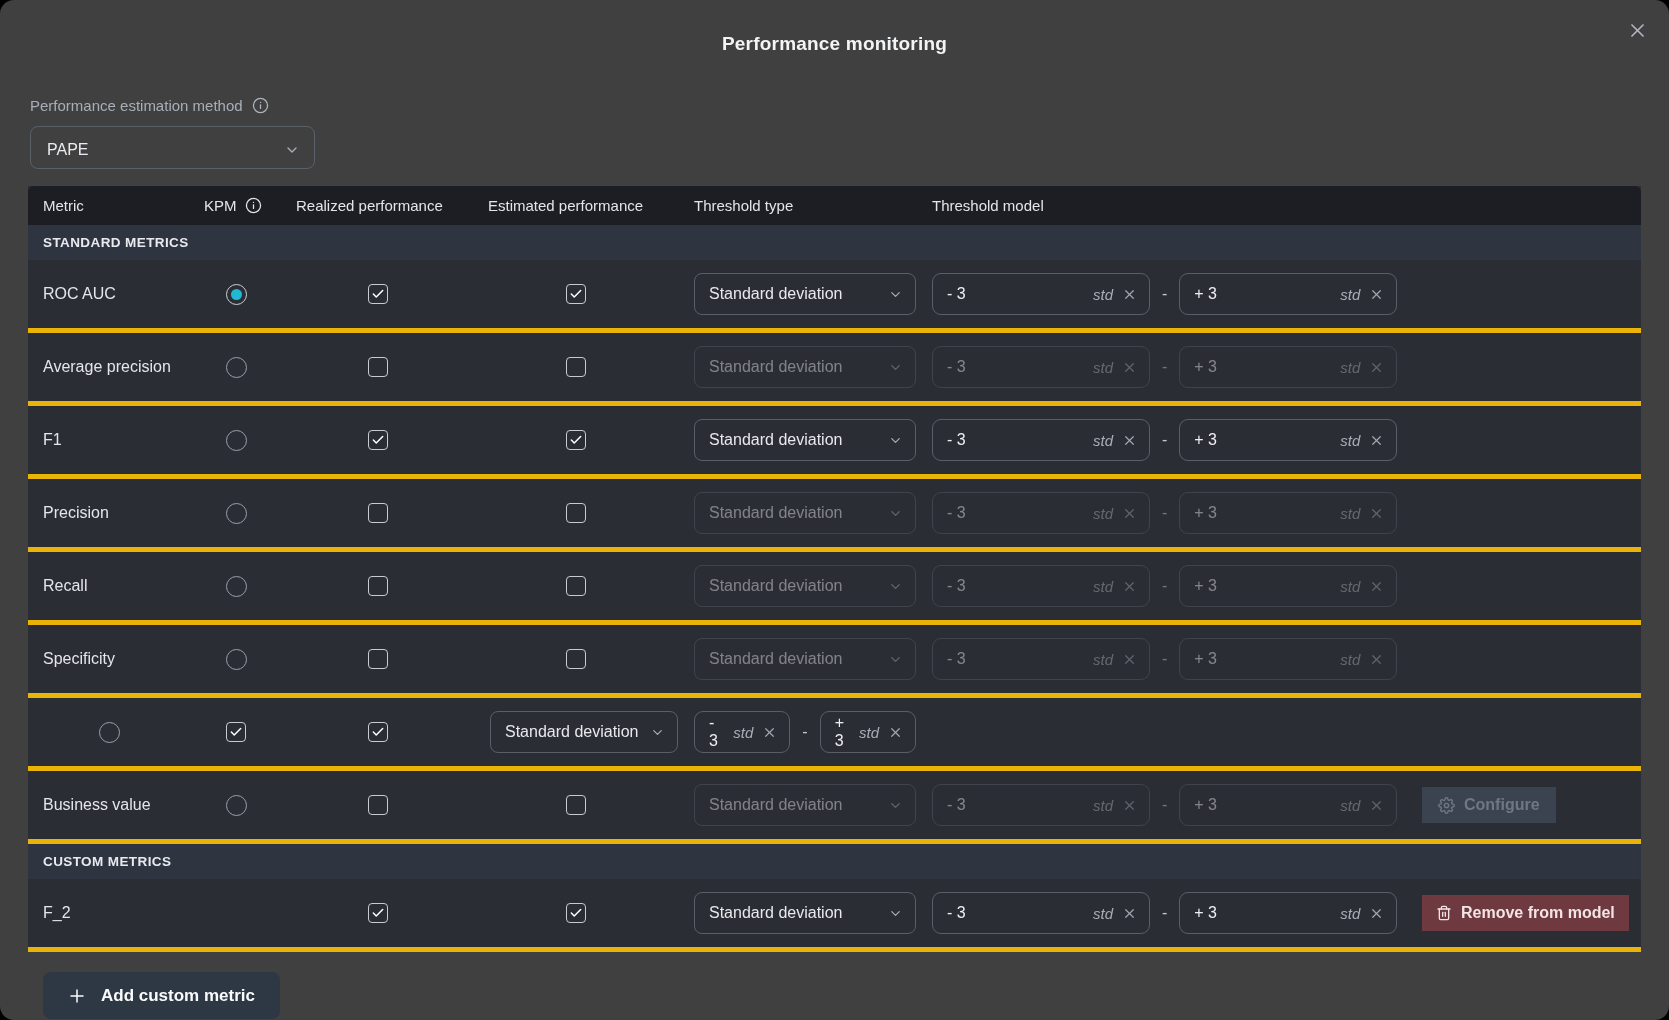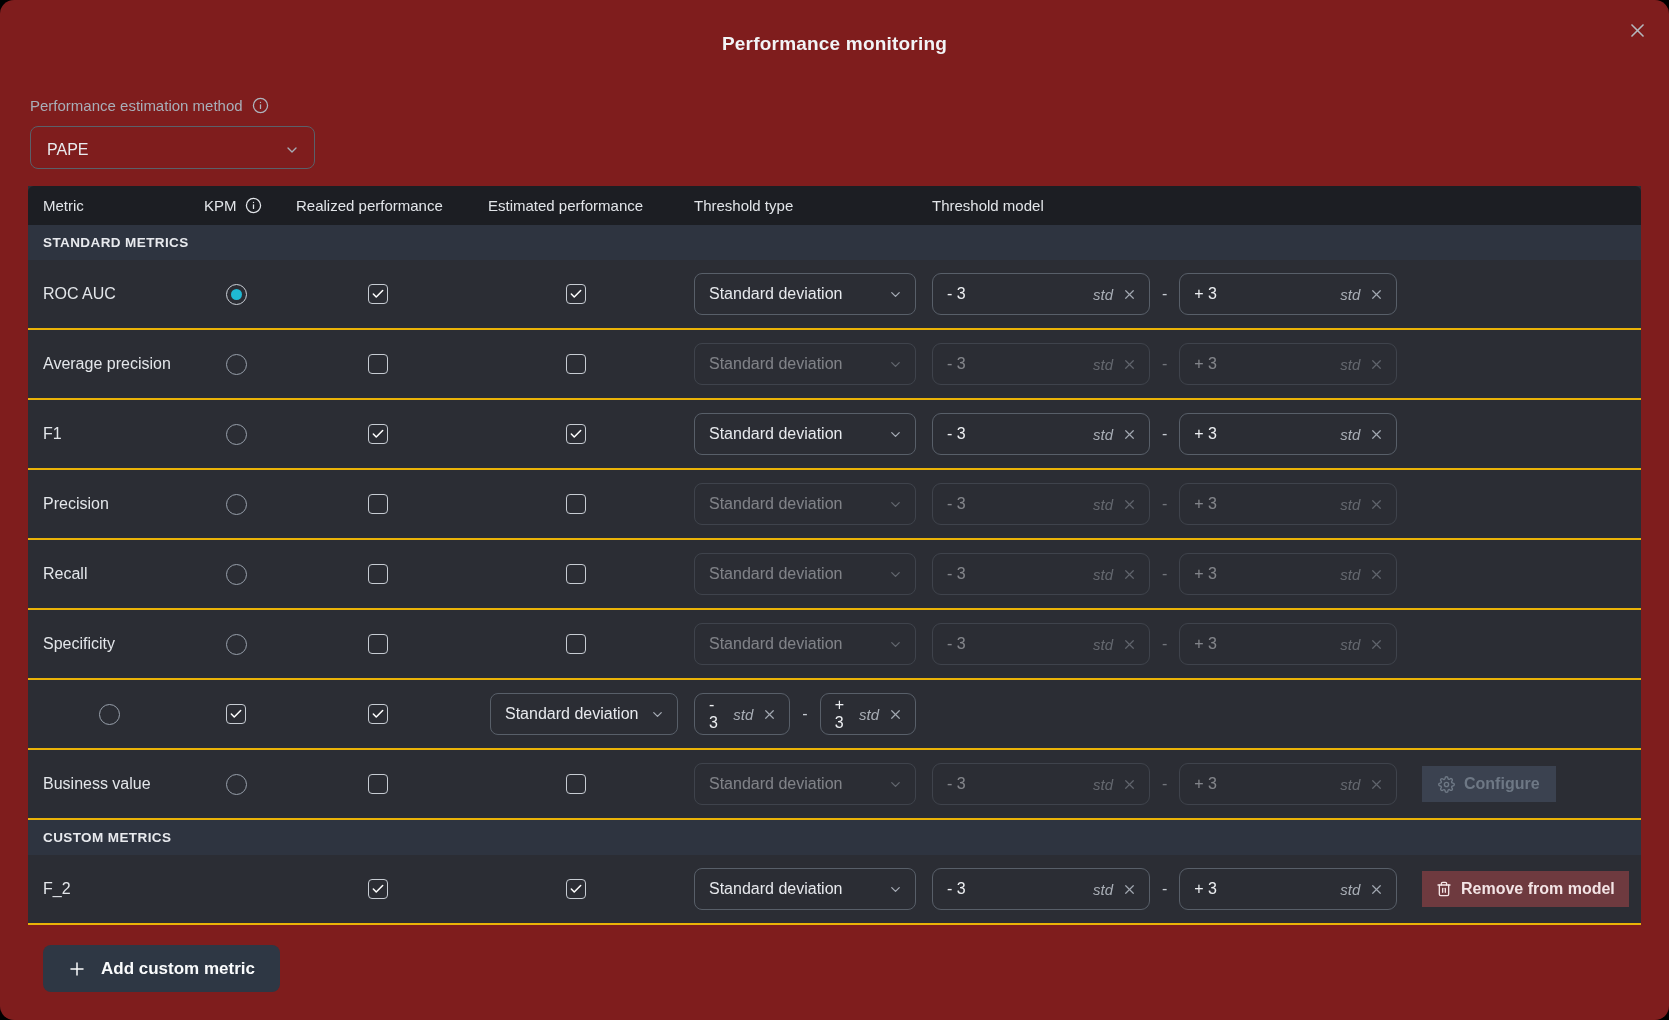--- a/index.html
+++ b/index.html
@@ -3,21 +3,21 @@
 <meta charset="utf-8">
 <style>
   html,body { margin:0; padding:0; background:#000; }
   body {
     width:1669px; height:1020px;
     font-family:"Liberation Sans", sans-serif;
     -webkit-font-smoothing:antialiased;
   }
   .modal {
     position:relative; width:1669px; height:1020px; box-sizing:border-box;
-    background:#7f1d1d; border-radius:14px; overflow:hidden;
+    background:#404040; border-radius:14px; overflow:hidden;
   }
   .modal-title {
     padding-top:33px; text-align:center;
     font-size:19px; font-weight:700; color:#f2f4f6; letter-spacing:.2px;
   }
   .close-btn {
     position:absolute; top:17px; right:19px; width:26px; height:26px;
     display:flex; align-items:center; justify-content:center;
     color:#b4b8be; cursor:pointer; background:none; border:none; padding:0;
   }
@@ -43,21 +43,21 @@
     background:#1c1e23; height:39px; border-radius:6px 6px 0 0;
     color:#e2e5e9; font-size:15px;
   }
   .th { padding-left:14px; display:flex; align-items:center; gap:8px; }
   .th.first { padding-left:15px; }
   .th.pad16 { padding-left:16px; }
   .section-bar {
     background:#2e3440; height:35px; display:flex; align-items:center;
     padding-left:15px; font-size:13.5px; font-weight:700; letter-spacing:.4px; color:#e8eaee;
   }
-  .row { height:68px; border-bottom:2px solid #eab308; }
+  .row { height:68px; border-bottom:5px solid #eab308; }
   .cell { display:flex; align-items:center; height:100%; }
   .cell.c { justify-content:center; }
   .metric-name { color:#e3e6ea; font-size:16px; padding-left:15px; }
   
   .radio {
     width:21px; height:21px; border:1.5px solid #98a0ab; border-radius:50%;
     box-sizing:border-box; display:flex; align-items:center; justify-content:center; cursor:pointer;
   }
   .radio.selected { border-color:#ccd1d8; }
   .radio.selected::after { content:''; width:11px; height:11px; border-radius:50%; background:#1fb9d4; }

